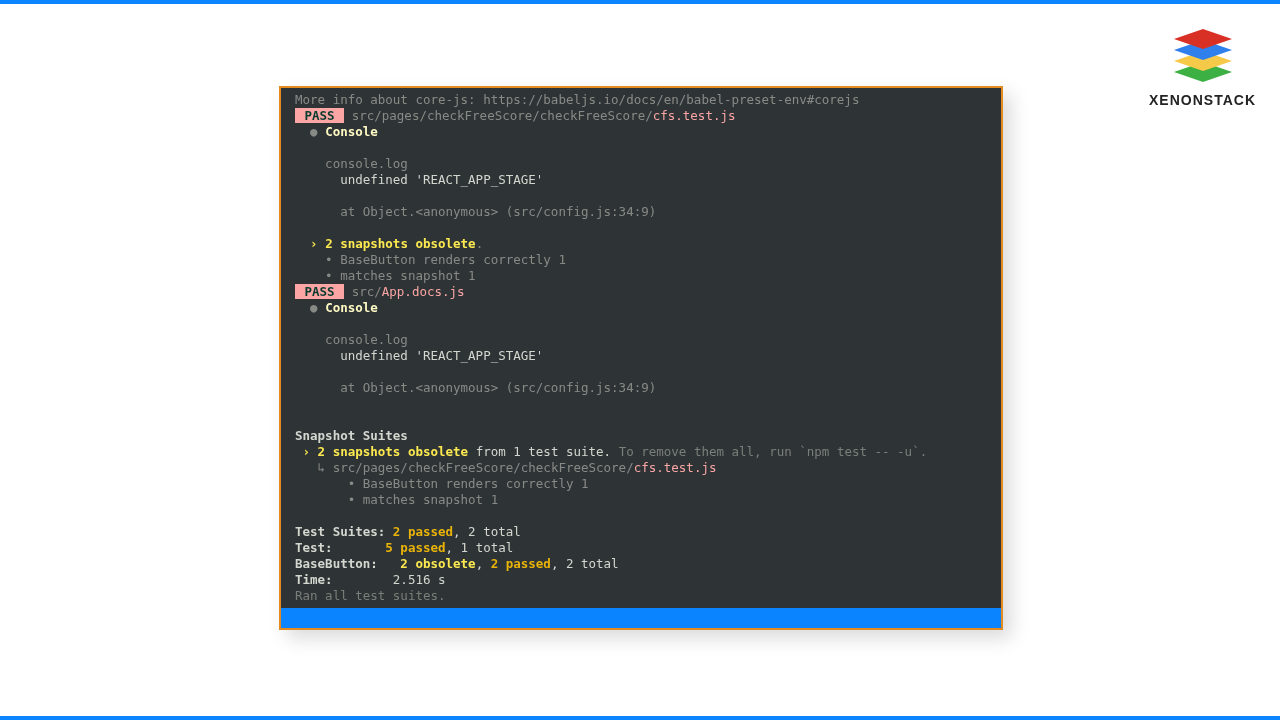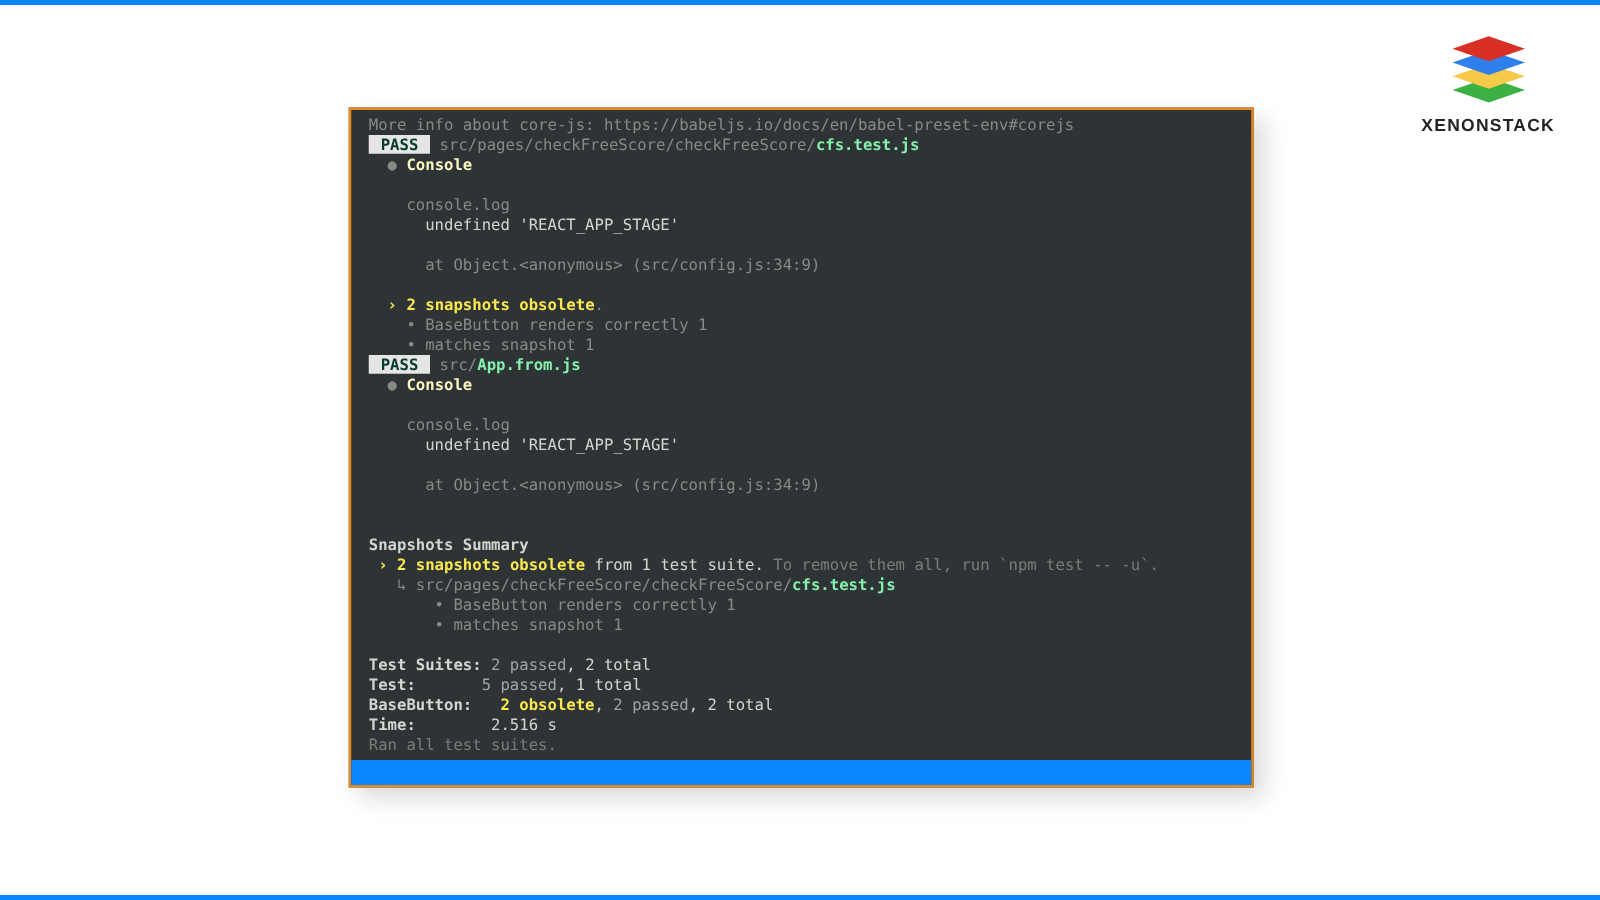--- a/index.html
+++ b/index.html
@@ -16,21 +16,21 @@
   left: 0; right: 0;
   height: 4px;
   background: #0a84ff;
 }
 .top-bar { top: 0; }
 .bottom-bar { bottom: 0; }
 
 .logo-block {
   position: absolute;
   top: 28px;
-  right: 36px;
+  right: 24px;
   text-align: center;
 }
 .logo-svg { display: block; margin: 0 auto 8px auto; }
 .logo-text {
   font-size: 14px;
   font-weight: 700;
   letter-spacing: 1px;
   color: #232323;
 }
 
@@ -53,25 +53,25 @@
   color: #d3d7cf;
   white-space: pre;
 }
 .bluebar {
   height: 20px;
   background: #0a84ff;
 }
 
 .grey { color: #888a85; }
 .dim  { color: #7a7e79; }
-.white { color: #86efac; font-weight: 700; }
+.white { color: #fca5a5; font-weight: 400; }
 .yellow { color: #fce94f; font-weight: 600; }
-.green { color: #a3a3a3; font-weight: 400; }
+.green { color: #eab308; font-weight: 700; }
 .passbadge {
-  background: #e5e5e5;
+  background: #fca5a5;
   color: #073b2e;
   font-weight: 700;
   padding: 0 2px;
 }
 .boldg { font-weight: 600; color: #fef9c3; }
 .summ { color: #d3d7cf; font-weight: 600; }
 </style>
 </head>
 <body>
 
@@ -95,30 +95,30 @@
   <span class="grey">●</span> <span class="boldg">Console</span>
 
     <span class="grey">console.log</span>
       <span>undefined 'REACT_APP_STAGE'</span>
 
       <span class="grey">at Object.&lt;anonymous&gt; (src/config.js:34:9)</span>
 
   <span class="yellow">› </span><span class="yellow">2 snapshots obsolete</span><span class="grey">.</span>
     <span class="grey">• BaseButton renders correctly 1</span>
     <span class="grey">• matches snapshot 1</span>
-<span class="passbadge"> PASS </span> <span class="grey">src/</span><span class="white">App.from.js</span>
+<span class="passbadge"> PASS </span> <span class="grey">src/</span><span class="white">App.docs.js</span>
   <span class="grey">●</span> <span class="boldg">Console</span>
 
     <span class="grey">console.log</span>
       <span>undefined 'REACT_APP_STAGE'</span>
 
       <span class="grey">at Object.&lt;anonymous&gt; (src/config.js:34:9)</span>
 
 
-<span class="summ">Snapshots Summary</span>
+<span class="summ">Snapshot Suites</span>
  <span class="yellow">› </span><span class="yellow">2 snapshots obsolete</span> <span>from 1 test suite.</span> <span class="dim">To remove them all, run `npm test -- -u`.</span>
    <span class="grey">↳ </span><span class="grey">src/pages/checkFreeScore/checkFreeScore/</span><span class="white">cfs.test.js</span>
        <span class="grey">• BaseButton renders correctly 1</span>
        <span class="grey">• matches snapshot 1</span>
 
 <span class="summ">Test Suites: </span><span class="green">2 passed</span><span>, 2 total</span>
 <span class="summ">Test:       </span><span class="green">5 passed</span><span>, 1 total</span>
 <span class="summ">BaseButton:   </span><span class="yellow">2 obsolete</span><span>, </span><span class="green">2 passed</span><span>, 2 total</span>
 <span class="summ">Time:        </span><span>2.516 s</span>
 <span class="dim">Ran all test suites.</span></div>

